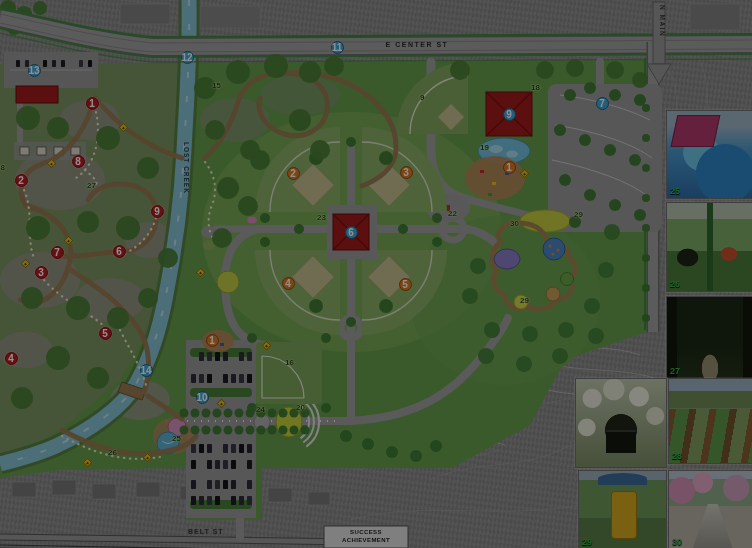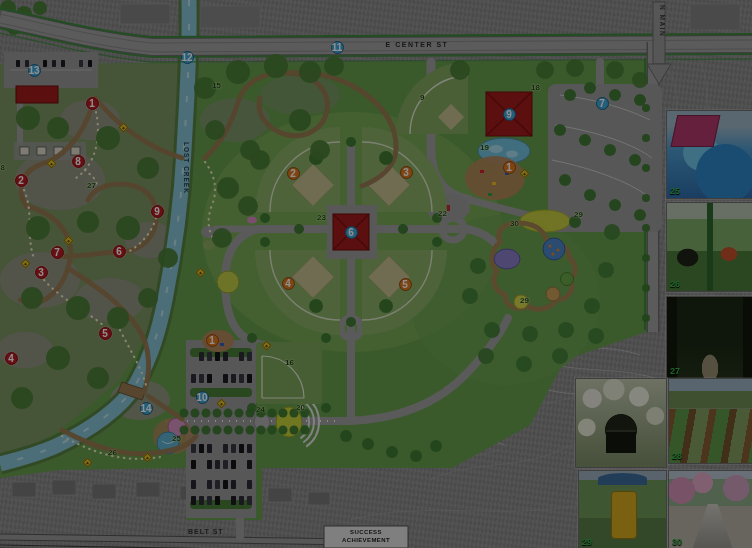--- a/index.html
+++ b/index.html
@@ -515,29 +515,29 @@
       <div class="marker m-orange" style="left: 399.5px; top: 165.5px;">3</div>
       <div class="marker m-orange" style="left: 281.5px; top: 276.5px;">4</div>
       <div class="marker m-orange" style="left: 398.5px; top: 277.5px;">5</div>
       <div class="marker m-blue" style="left: 344.5px; top: 225.5px;">6</div>
       <div class="marker m-blue" style="left: 595.5px; top: 96.5px;">7</div>
       <div class="marker m-blue" style="left: 502.5px; top: 107.5px;">9</div>
       <div class="marker m-blue" style="left: 195.5px; top: 390.5px;">10</div>
       <div class="marker m-blue" style="left: 330.5px; top: 40.5px;">11</div>
       <div class="marker m-blue" style="left: 180.5px; top: 50.5px;">12</div>
       <div class="marker m-blue" style="left: 27.5px; top: 63.5px;">13</div>
-      <div class="marker m-blue" style="left: 139.5px; top: 402px;">14</div>
+      <div class="marker m-blue" style="left: 139.5px; top: 364px;">14</div>
       <div class="glabel" style="left: 212px; top: 81px;">15</div>
       <div class="glabel" style="left: 285px; top: 358px;">16</div>
       <div class="glabel" style="left: 420px; top: 93px;">9</div>
       <div class="glabel" style="left: 531px; top: 83px;">18</div>
       <div class="glabel" style="left: 480px; top: 143px;">19</div>
       <div class="glabel" style="left: 296px; top: 403px;">20</div>
       <div class="glabel" style="left: 520px; top: 296px;">29</div>
-      <div class="glabel" style="left: 438px; top: 209px;">22</div>
+      <div class="glabel" style="left: 448px; top: 209px;">22</div>
       <div class="glabel" style="left: 317px; top: 213px;">23</div>
       <div class="glabel" style="left: 256px; top: 405px;">24</div>
       <div class="glabel" style="left: 172px; top: 434px;">25</div>
       <div class="glabel" style="left: 108px; top: 448px;">26</div>
       <div class="glabel" style="left: 87px; top: 181px;">27</div>
       <div class="glabel" style="left: -4px; top: 163px;">28</div>
       <div class="glabel" style="left: 574px; top: 210px;">29</div>
       <div class="glabel" style="left: 510px; top: 219px;">30</div>
       <div class="diamond" style="left: 119.5px; top: 123.5px;"></div>
       <div class="diamond" style="left: 47.5px; top: 159.5px;"></div>

